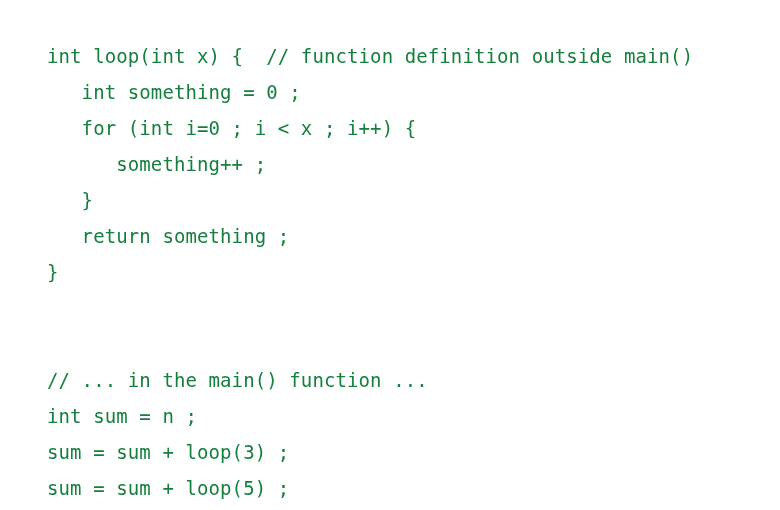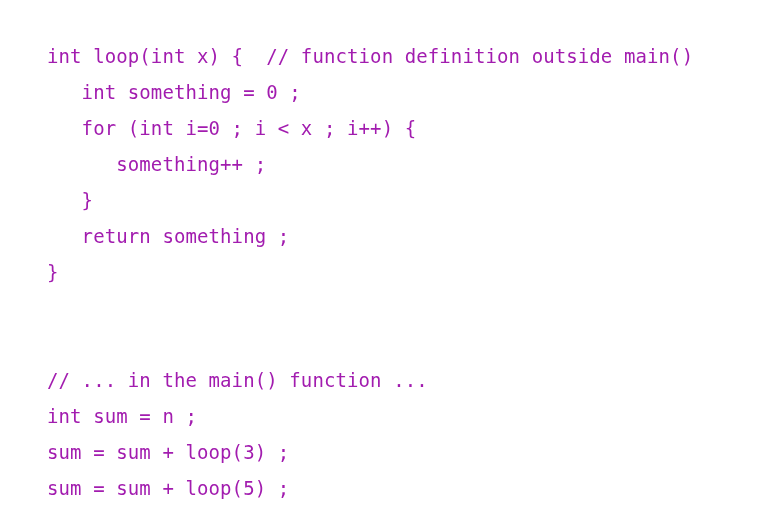--- a/index.html
+++ b/index.html
@@ -22,21 +22,21 @@
     padding: 38px 0 0 47px;
     background: #ffffff;
   }
 
   .code-block {
     margin: 0;
     padding: 0;
     font-family: "DejaVu Sans Mono", "Liberation Mono", monospace;
     font-size: 19px;
     line-height: 36px;
-    color: #a21caf;
+    color: #15803d;
     white-space: pre;
     letter-spacing: 0.1px;
     -webkit-font-smoothing: antialiased;
   }
 
   .code-line {
     display: block;
     height: 36px;
     white-space: pre;
     min-height: 36px;

